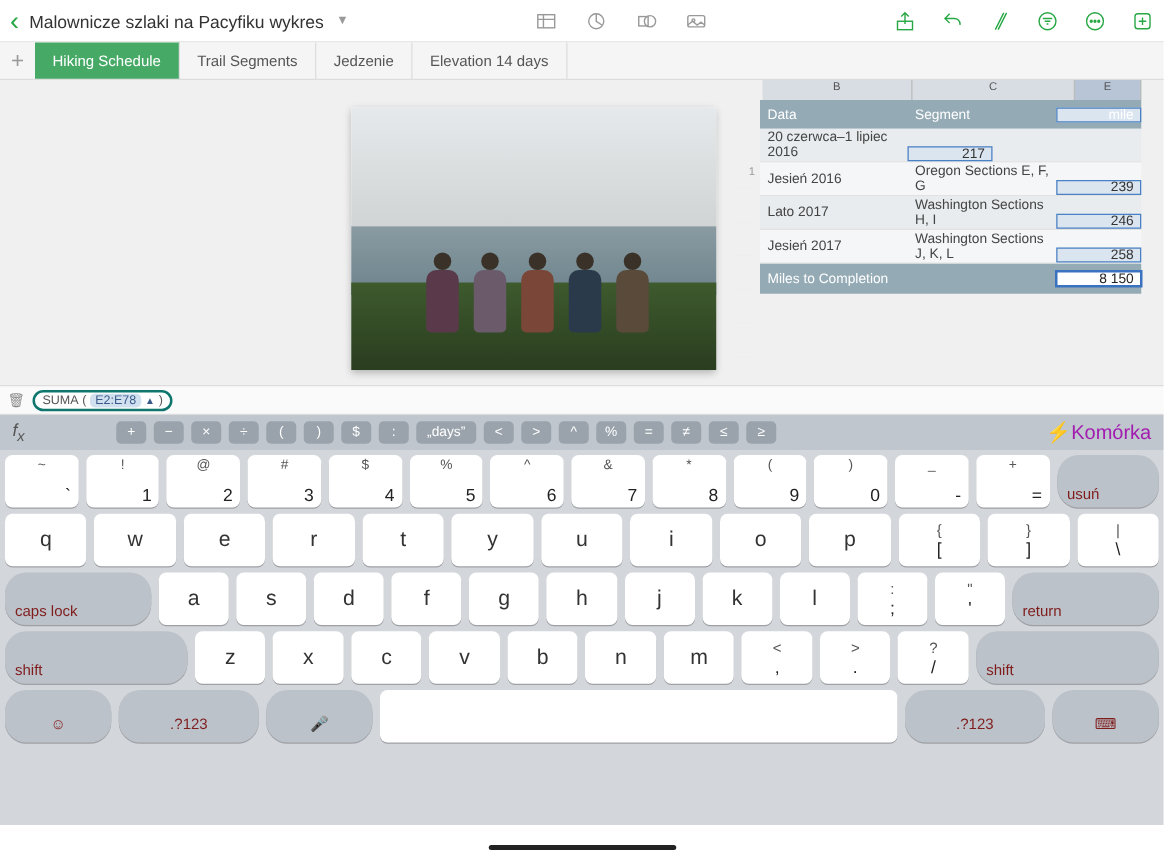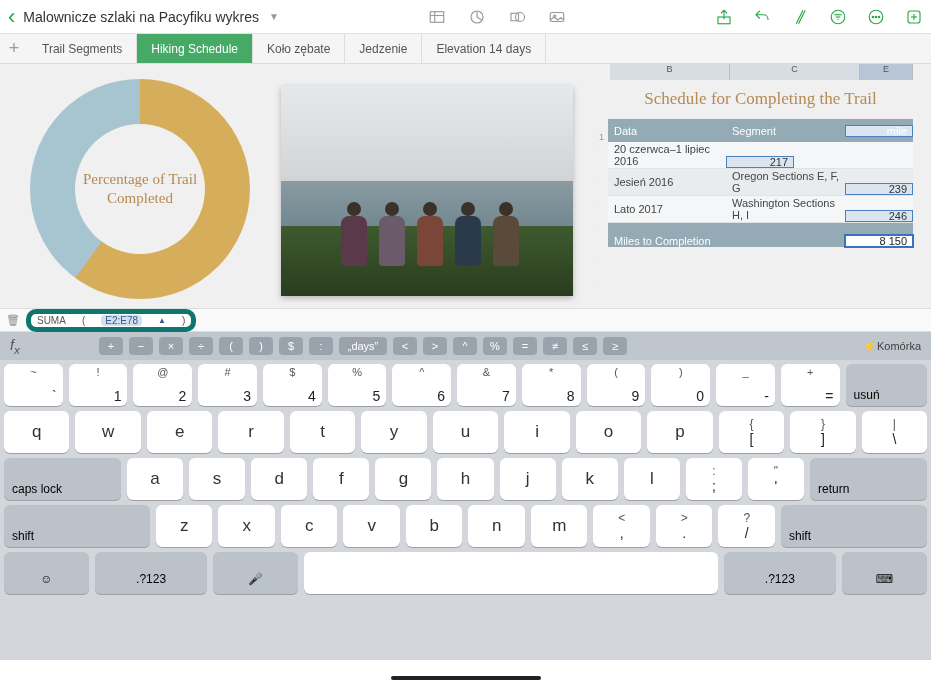--- a/index.html
+++ b/index.html
@@ -48,44 +48,44 @@
   .thead { background: #94aab5; color: #fff; font-size: 11px; display: flex; height: 23px; align-items: center; }
   .thead div { padding: 0 6px; }
   .c1 { width: 118px; } .c2 { flex: 1; } .c3 { width: 68px; text-align: right; }
   .row { display: flex; font-size: 11px; height: 27px; align-items: center; border-bottom: 1px solid #e2e2e2; }
   .row:nth-child(odd) { background: #f4f6f8; }
   .row:nth-child(even) { background: #e8ecef; }
   .row div { padding: 0 6px; color: #444; }
   .row .c3 { color: #333; margin-top: 14px; }
   .last-col-selected .c3 { background: #dbe5f0; outline: 1px solid #4a80c4; outline-offset: -1px; }
 
-  .footer-row { background: #94aab5; color: #fff; font-size: 11px; display: flex; height: 24px; align-items: flex-end; }
+  .footer-row { background: #94aab5; color: #fff; font-size: 11px; display: flex; height: 24px; align-items: center; }
   .footer-row div { padding: 0 6px; }
   .footer-row .c3 { background: #fff; color: #222; outline: 2px solid #3a72c0; }
 
   .formula-bar { height: 24px; background: #fafafa; border-top: 1px solid #ddd; border-bottom: 1px solid #ddd; display: flex; align-items: center; gap: 6px; padding: 0 6px; font-size: 11px; }
   .formula-bar .trash { color: #888; }
-  .pill { border: 5px solid #0f766e; border-radius: 10px; padding: 1px 6px; font-size: 10px; color: #555; display: inline-flex; align-items: center; gap: 16px; background: #fff; }
+  .pill { border: 2px solid #0f766e; border-radius: 10px; padding: 1px 6px; font-size: 10px; color: #555; display: inline-flex; align-items: center; gap: 3px; background: #fff; }
   .pill .ref { background: #d0e0ef; border-radius: 4px; padding: 0 4px; color: #3a5a8a; }
   .pill .tri { color: #3a5a8a; font-size: 8px; }
 
   .fn-row { height: 28px; background: #bfc6cd; display: flex; align-items: center; gap: 6px; padding: 0 10px; }
   .fx { font-style: italic; font-size: 14px; color: #555; text-align: right; }
   .op { background: #9aa3ac; color: #fff; border-radius: 4px; min-width: 24px; height: 18px; font-size: 11px; display: inline-flex; align-items: center; justify-content: center; padding: 0 5px; }
   .op.tekst { min-width: 48px; background:#9aa3ac; }
   .fn-row .spacer { flex: 1; }
-  .cell-btn { color: #404040; font-size: 11px; }
+  .cell-btn { color: #a21caf; font-size: 16px; }
 
   .keyboard { background: #d3d6db; height: 300px; padding: 4px 4px 2px; display: flex; flex-direction: column; gap: 5px; }
   .krow { display: flex; gap: 6px; }
   .key { background: #fff; border-radius: 6px; box-shadow: 0 1px 0 rgba(0,0,0,.25); display: flex; flex-direction: column; align-items: center; justify-content: center; height: 42px; flex: 1; font-size: 17px; color: #333; position: relative; }
   .key.num { justify-content: space-between; padding: 2px 6px; font-size: 10px; }
   .key.num .top { align-self: center; font-size: 11px; color: #555; }
   .key.num .bot { align-self: flex-end; font-size: 14px; color: #222; }
-  .key.mod { background: #bcc2c9; font-size: 12px; color: #000000; justify-content: flex-end; align-items: flex-start; padding: 15px 8px 4px; }
+  .key.mod { background: #bcc2c9; font-size: 12px; color: #7f1d1d; justify-content: flex-end; align-items: flex-start; padding: 15px 8px 4px; border-radius: 17px; }
   .key.mod.center { align-items: center; justify-content: center; }
   .key.wide1 { flex: 1.4; }
   .key.wide2 { flex: 1.8; }
   .key.wide3 { flex: 2.3; }
   .key.space { flex: 6; }
   .key.dual { justify-content: center; font-size: 13px; line-height: 1; gap: 2px; }
   .key.dual .t{font-size:12px;color:#555;} .key.dual .b{font-size:14px;color:#222;}
 
   .homebar { position: absolute; bottom: 4px; left: 50%; transform: translateX(-50%); width: 150px; height: 4px; background: #222; border-radius: 3px; }
 </style>
@@ -165,33 +165,27 @@
           <rect x="4" y="4" width="16" height="16" rx="3"></rect>
           <line x1="12" y1="8" x2="12" y2="16"></line>
           <line x1="8" y1="12" x2="16" y2="12"></line>
         </svg>
       </span>
   </div>
 </div>
 
 <div class="tabs">
   <div class="plus">+</div>
+  <div class="tab active">Hiking Schedule</div>
   <div class="tab">Trail Segments</div>
-  <div class="tab active">Hiking Schedule</div>
-  <div class="tab">Koło zębate</div>
   <div class="tab">Jedzenie</div>
   <div class="tab">Elevation 14 days</div>
 </div>
 
 <div class="canvas">
-  <div class="donut-wrap">
-    <div class="donut" style="background: conic-gradient(#d6ae5b 0 216deg, #a7c5d0 216deg 360deg);">
-      <div class="donut-hole">Percentage of Trail Completed</div>
-    </div>
-  </div>
 
   <div class="photo">
     <div class="photo-inner">
       <div class="sky"></div>
         <div class="sea"></div>
         <div class="grass"></div>
       <div class="person p1"></div>
         <div class="person p2"></div>
         <div class="person p3"></div>
         <div class="person p4"></div>
@@ -210,39 +204,43 @@
 
   </div>
 
   <div class="colhdr">
     <div class="cB">B</div>
     <div class="cC">C</div>
     <div class="cE">E</div>
   </div>
 
   <div class="table-card last-col-selected">
-    <div class="card-title">Schedule for Completing the Trail</div>
     <div class="thead">
       <div class="c1">Data</div>
       <div class="c2">Segment</div>
       <div class="c3">mile</div>
     </div>
     <div class="row">
         <div class="c1">20 czerwca–1 lipiec 2016</div>
         <div class="c3">217</div>
       </div>
     <div class="row">
         <div class="c1">Jesień 2016</div>
         <div class="c2">Oregon Sections E, F, G</div>
         <div class="c3">239</div>
       </div>
     <div class="row">
         <div class="c1">Lato 2017</div>
         <div class="c2">Washington Sections H, I</div>
         <div class="c3">246</div>
+      </div>
+    <div class="row">
+        <div class="c1">Jesień 2017</div>
+        <div class="c2">Washington Sections J, K, L</div>
+        <div class="c3">258</div>
       </div>
     <div class="footer-row">
         <div class="c1">Miles to Completion</div>
         <div class="c2"></div>
         <div class="c3">8 150</div>
       </div>
   </div>
 </div>
 
 <div class="formula-bar">

